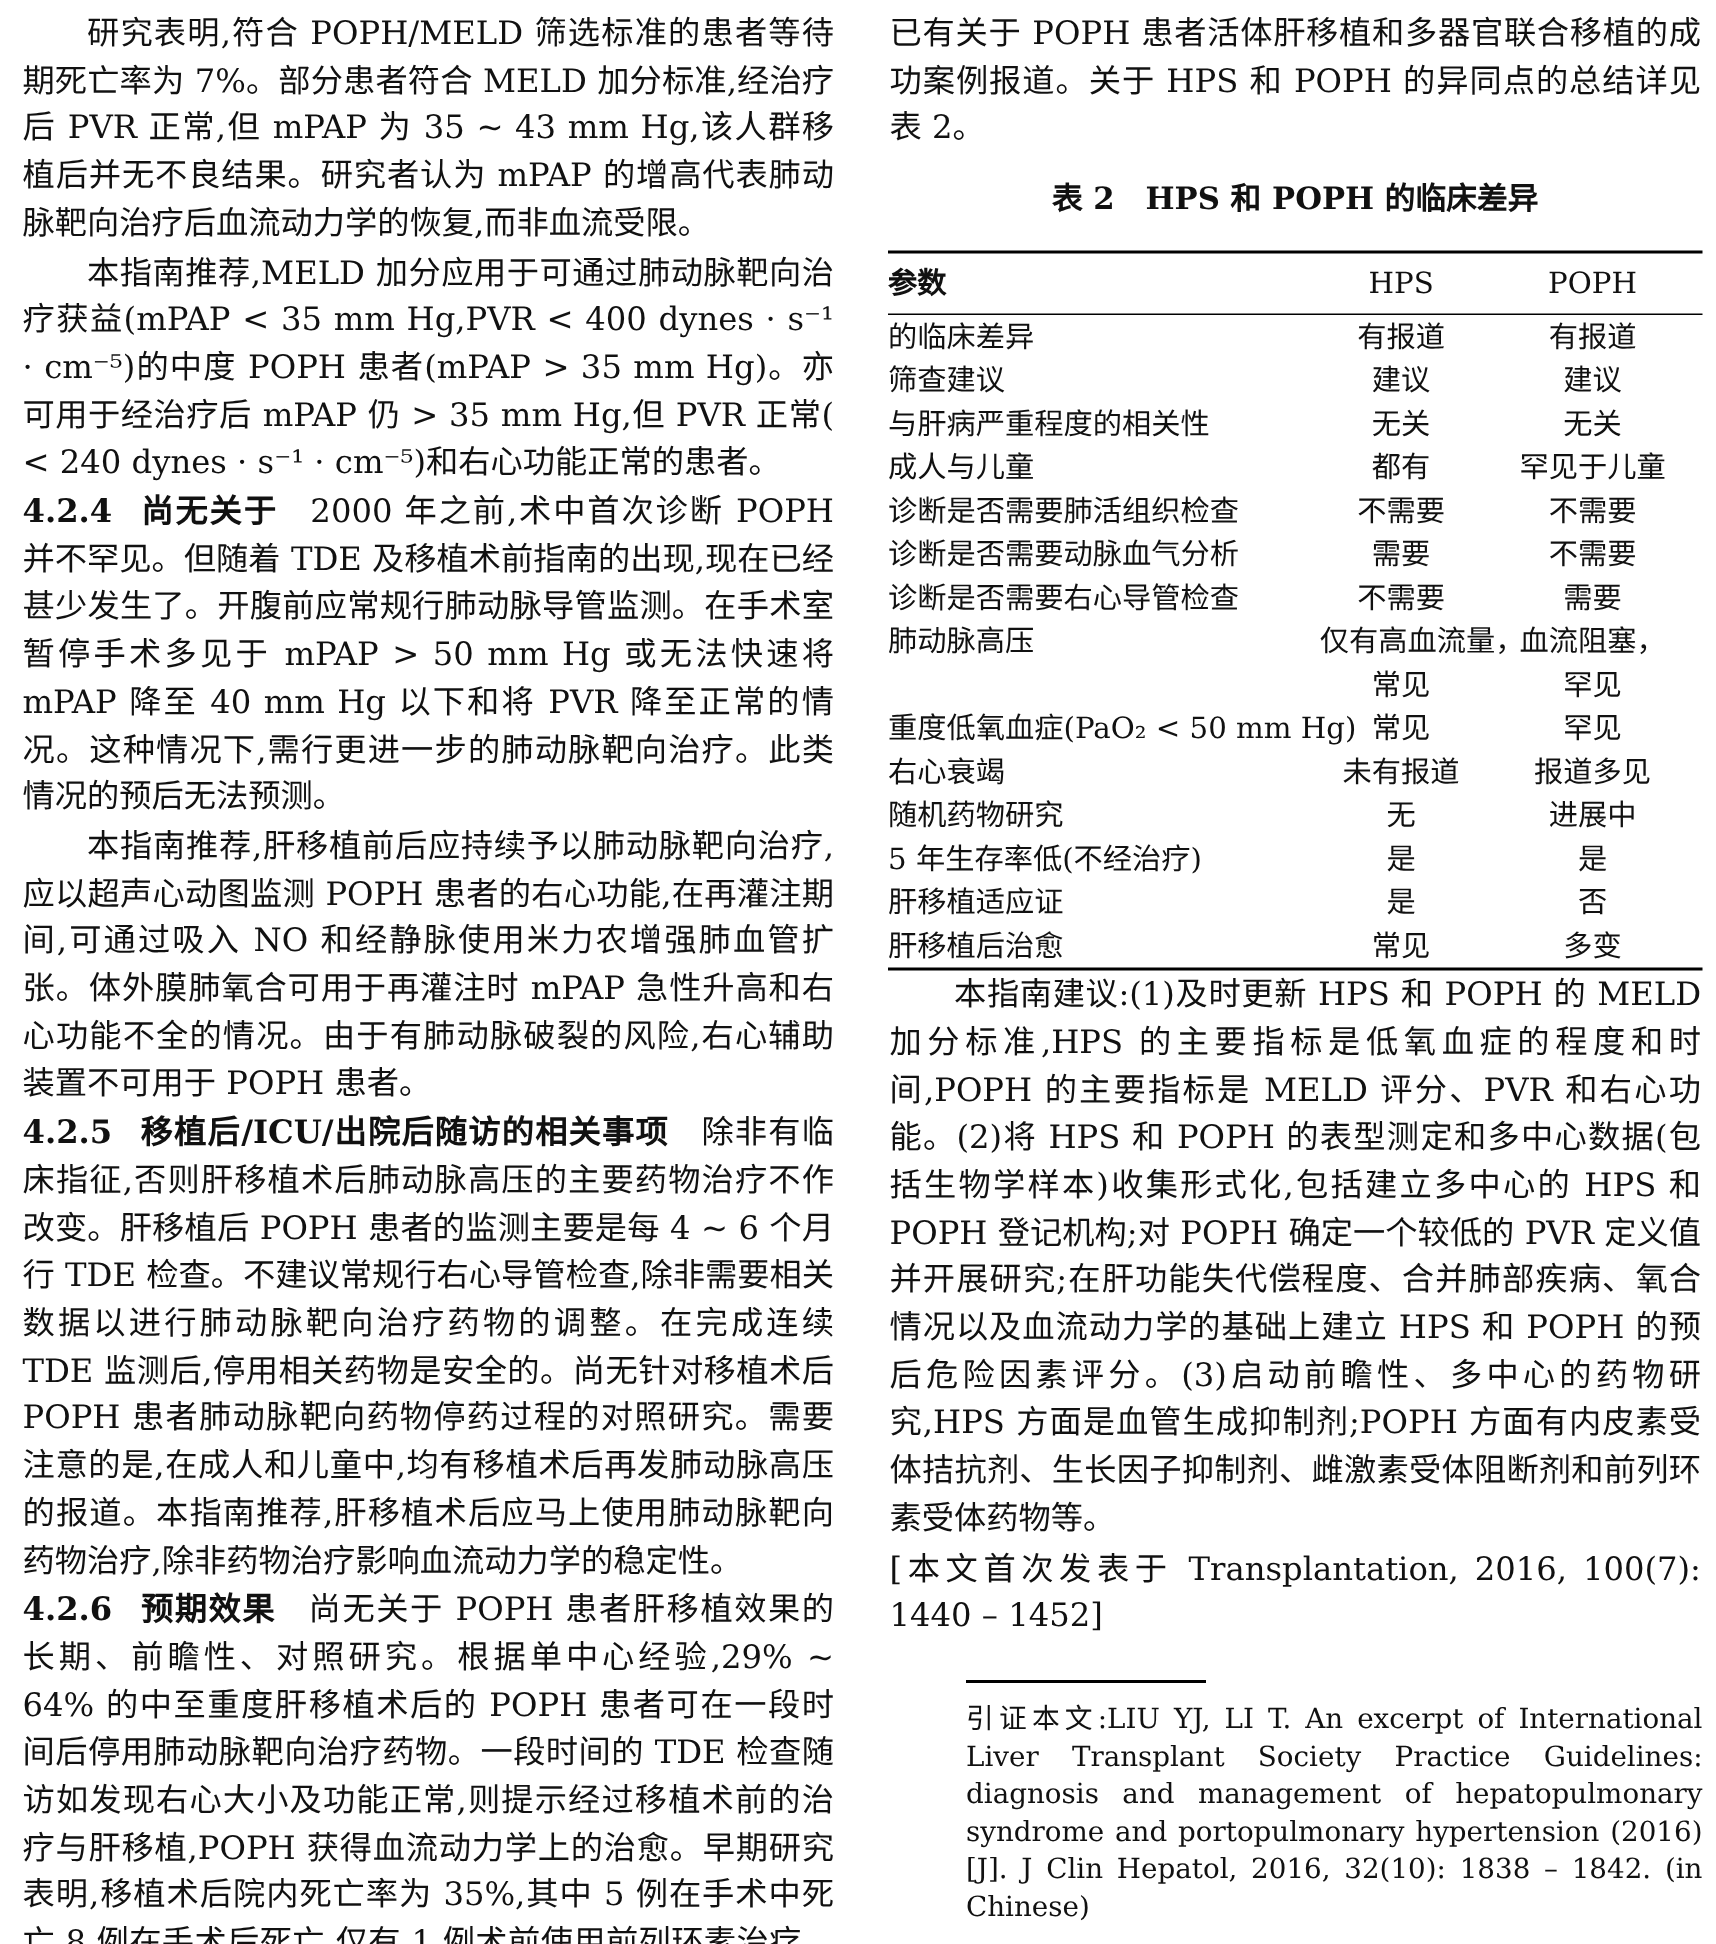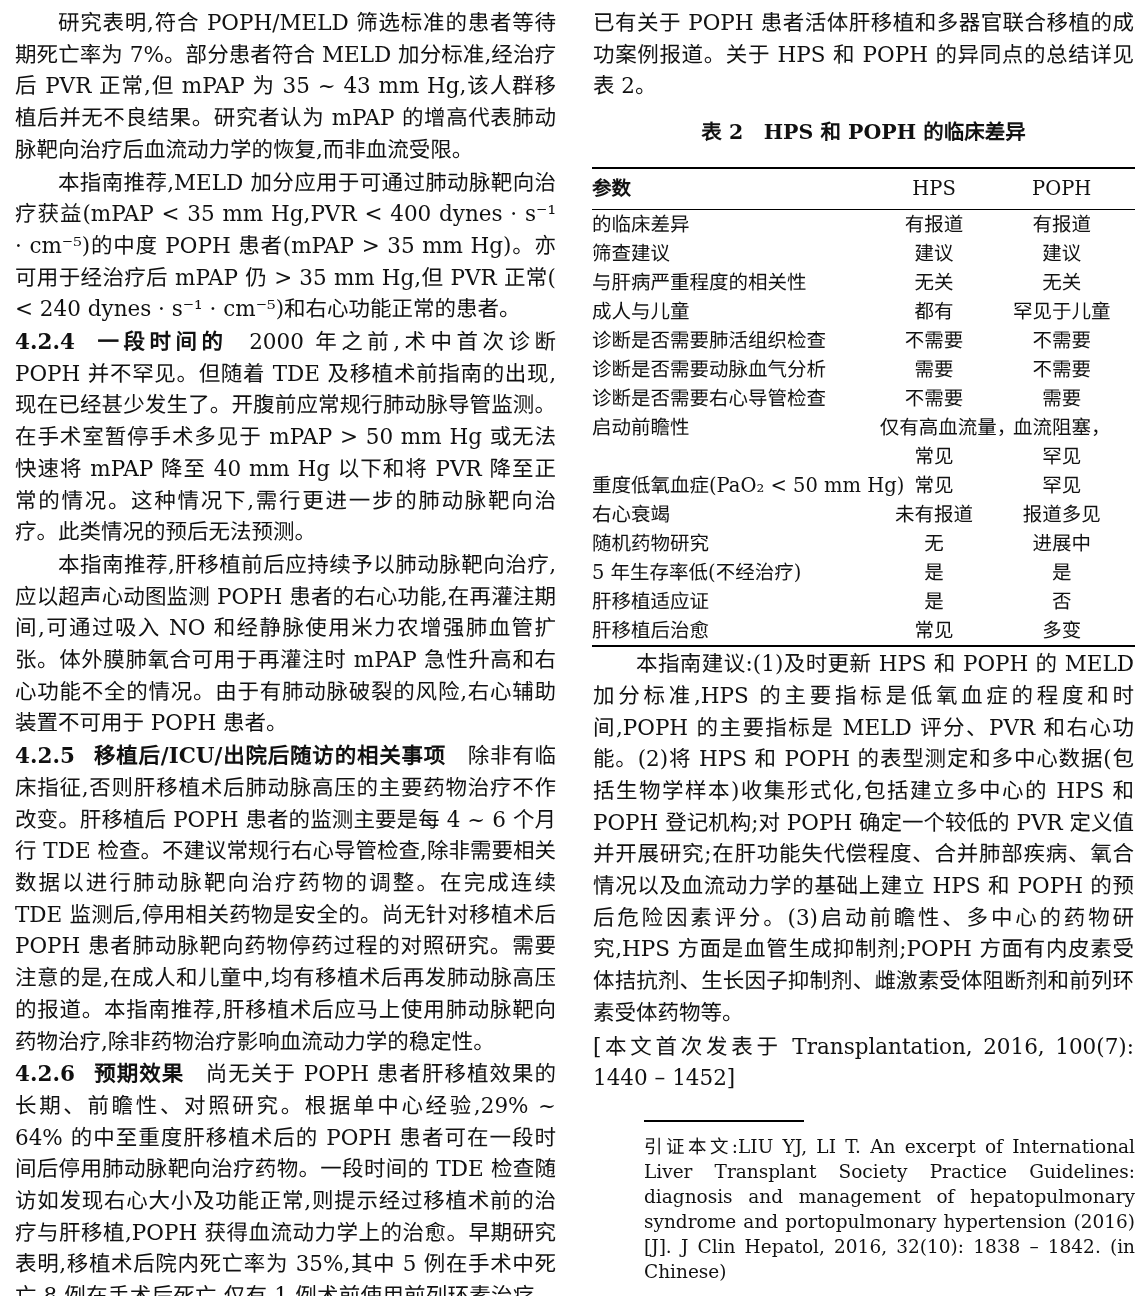--- a/index.html
+++ b/index.html
@@ -88,21 +88,21 @@
   .cite p { margin: 0; }
 </style>
 </head>
 <body>
 
 <div class="page">
 
   <div class="col">
     <p class="para indent">研究表明,符合 POPH/MELD 筛选标准的患者等待期死亡率为 7%。部分患者符合 MELD 加分标准,经治疗后 PVR 正常,但 mPAP 为 35 ~ 43 mm Hg,该人群移植后并无不良结果。研究者认为 mPAP 的增高代表肺动脉靶向治疗后血流动力学的恢复,而非血流受限。</p>
     <p class="para indent">本指南推荐,MELD 加分应用于可通过肺动脉靶向治疗获益(mPAP &lt; 35 mm Hg,PVR &lt; 400 dynes · s⁻¹ · cm⁻⁵)的中度 POPH 患者(mPAP &gt; 35 mm Hg)。亦可用于经治疗后 mPAP 仍 &gt; 35 mm Hg,但 PVR 正常( &lt; 240 dynes · s⁻¹ · cm⁻⁵)和右心功能正常的患者。</p>
-    <p class="para"><span class="runnum">4.2.4</span><span class="runtitle">一段时间的</span><span>2000 年之前,术中首次诊断 POPH 并不罕见。但随着 TDE 及移植术前指南的出现,现在已经甚少发生了。开腹前应常规行肺动脉导管监测。在手术室暂停手术多见于 mPAP &gt; 50 mm Hg 或无法快速将 mPAP 降至 40 mm Hg 以下和将 PVR 降至正常的情况。这种情况下,需行更进一步的肺动脉靶向治疗。此类情况的预后无法预测。</span></p>
+    <p class="para"><span class="runnum">4.2.4</span><span class="runtitle">尚无关于</span><span>2000 年之前,术中首次诊断 POPH 并不罕见。但随着 TDE 及移植术前指南的出现,现在已经甚少发生了。开腹前应常规行肺动脉导管监测。在手术室暂停手术多见于 mPAP &gt; 50 mm Hg 或无法快速将 mPAP 降至 40 mm Hg 以下和将 PVR 降至正常的情况。这种情况下,需行更进一步的肺动脉靶向治疗。此类情况的预后无法预测。</span></p>
     <p class="para indent">本指南推荐,肝移植前后应持续予以肺动脉靶向治疗,应以超声心动图监测 POPH 患者的右心功能,在再灌注期间,可通过吸入 NO 和经静脉使用米力农增强肺血管扩张。体外膜肺氧合可用于再灌注时 mPAP 急性升高和右心功能不全的情况。由于有肺动脉破裂的风险,右心辅助装置不可用于 POPH 患者。</p>
     <p class="para"><span class="runnum">4.2.5</span><span class="runtitle">移植后/ICU/出院后随访的相关事项</span><span>除非有临床指征,否则肝移植术后肺动脉高压的主要药物治疗不作改变。肝移植后 POPH 患者的监测主要是每 4 ~ 6 个月行 TDE 检查。不建议常规行右心导管检查,除非需要相关数据以进行肺动脉靶向治疗药物的调整。在完成连续 TDE 监测后,停用相关药物是安全的。尚无针对移植术后 POPH 患者肺动脉靶向药物停药过程的对照研究。需要注意的是,在成人和儿童中,均有移植术后再发肺动脉高压的报道。本指南推荐,肝移植术后应马上使用肺动脉靶向药物治疗,除非药物治疗影响血流动力学的稳定性。</span></p>
     <p class="para"><span class="runnum">4.2.6</span><span class="runtitle">预期效果</span><span>尚无关于 POPH 患者肝移植效果的长期、前瞻性、对照研究。根据单中心经验,29% ~ 64% 的中至重度肝移植术后的 POPH 患者可在一段时间后停用肺动脉靶向治疗药物。一段时间的 TDE 检查随访如发现右心大小及功能正常,则提示经过移植术前的治疗与肝移植,POPH 获得血流动力学上的治愈。早期研究表明,移植术后院内死亡率为 35%,其中 5 例在手术中死亡,8 例在手术后死亡,仅有 1 例术前使用前列环素治疗。自 2002 年以来,关于符合 MELD 加分标准的 POPH 患者肝移植预后的研究显示,等待期死亡率为 7.0% ~ 10.3%,移植术后 1 年生存率和 3 年生存率为 86.4% 和 64.0%。</span></p>
   </div>
 
   <div class="col">
     <p class="para">已有关于 POPH 患者活体肝移植和多器官联合移植的成功案例报道。关于 HPS 和 POPH 的异同点的总结详见表 2。</p>
 
     <div class="tbl-title">表 2　HPS 和 POPH 的临床差异</div>
 
@@ -149,21 +149,21 @@
             <td>诊断是否需要动脉血气分析</td>
             <td>需要</td>
             <td>不需要</td>
           </tr>
           <tr>
             <td>诊断是否需要右心导管检查</td>
             <td>不需要</td>
             <td>需要</td>
           </tr>
           <tr>
-            <td>启动前瞻性</td>
+            <td>肺动脉高压</td>
             <td>仅有高血流量，
 常见</td>
             <td>血流阻塞，
 罕见</td>
           </tr>
           <tr>
             <td>重度低氧血症(PaO₂ &lt; 50 mm Hg)</td>
             <td>常见</td>
             <td>罕见</td>
           </tr>

